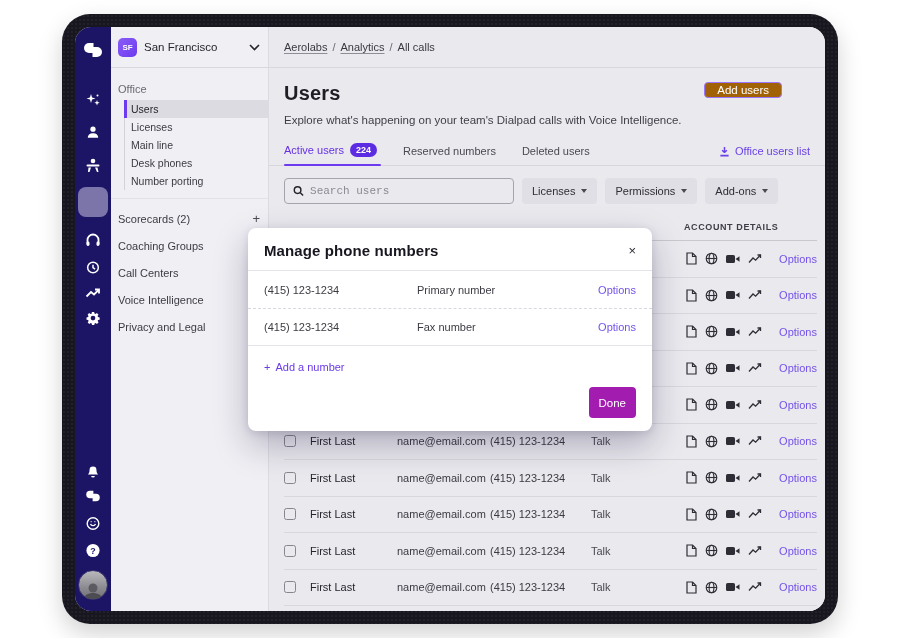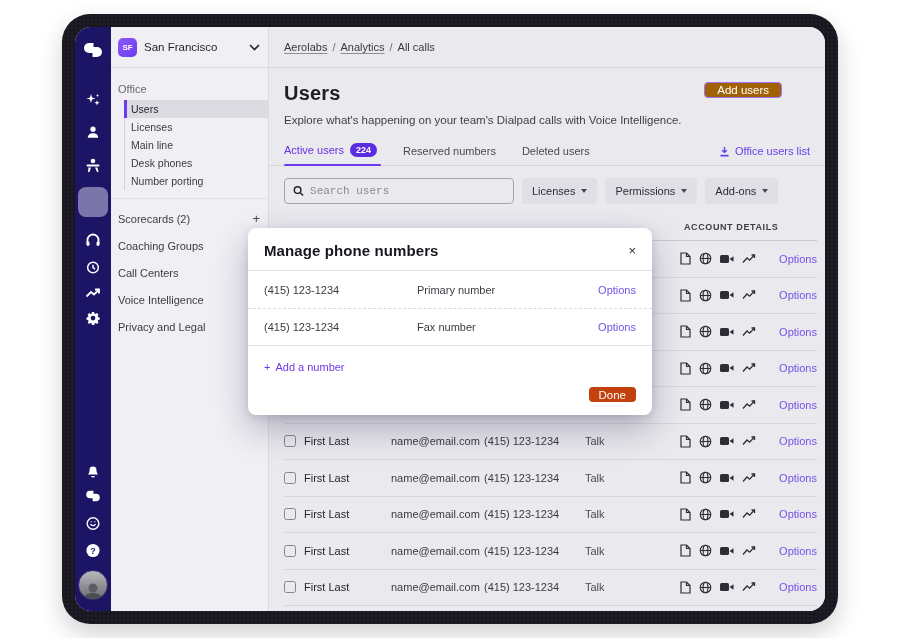--- a/index.html
+++ b/index.html
@@ -59,21 +59,21 @@
   .search-box input { border:none; outline:none; background:transparent; font-size:11px; color:#26252d; width:100%; font-family:Liberation Mono, monospace; }
   .search-box input::placeholder { color:#8b8a93; }
   .chip { height:26px; background:#e0dfe5; border-radius:4px; display:flex; align-items:center; gap:6px; padding:0 10px; font-size:11px; color:#2e2d35; cursor:pointer; }
   .chip .caret { width:0; height:0; border-left:3.5px solid transparent; border-right:3.5px solid transparent; border-top:4px solid #4a4952; }
 
   .table { padding:0 8px 0 15px; flex:1; overflow:hidden; }
   .thead { height:27px; display:flex; align-items:center; border-bottom:1px solid #c9c8cf; }
   .thead .acct { margin-left:400px; font-size:9px; font-weight:bold; letter-spacing:0.6px; color:#3f3e47; }
   .trow { height:36.5px; display:flex; align-items:center; border-bottom:1px solid #d8d7dd; font-size:11px; }
   .cb { width:12px; height:12px; border:1.5px solid #87868f; border-radius:2.5px; margin-right:4px; flex:0 0 12px; cursor:pointer; }
-  .c-name  { width:71px; color:#26252d; padding-left:4px; }
+  .c-name  { width:71px; color:#26252d; padding-left:4px;margin-left:6px; }
   .c-email { width:113px; color:#3a3a42;padding-left:20px; }
   .c-phone { width:101px; color:#3a3a42; }
   .c-lic   { width:95px;  color:#4a4a52; }
   .c-icons { display:flex; align-items:center; gap:8px; color:#2e2d35; }
   .c-opt { margin-left:auto; color:#7452e8; cursor:pointer; }
 
   
   .modal { position:absolute; left:248px; top:228px; width:404px; background:#ffffff; border-radius:8px;
     box-shadow:0 14px 34px rgba(25,20,60,0.28), 0 2px 8px rgba(25,20,60,0.12); z-index:20; }
   .modal-head { display:flex; align-items:center; padding:14px 16px 11px 16px; border-bottom:1px solid #e4e3e9; }
@@ -81,21 +81,21 @@
   .modal-close { color:#2e2d35; font-size:13px; cursor:pointer; line-height:1; }
   .mrow { display:flex; align-items:center; height:37px; padding:0 16px; font-size:11px; color:#3c3b43; }
   .mrow + .mrow { border-top:1px dashed #d9d8de; }
   .m-num { width:153px; }
   .m-type { flex:1; }
   .m-opt { color:#7452e8; cursor:pointer; }
   .modal-mid { border-bottom:1px solid #e4e3e9; }
   .modal-foot { padding:11px 16px 13px 16px; }
   .add-number { color:#6b3ae8; font-size:11px; display:inline-flex; gap:5px; align-items:center; cursor:pointer; }
   .done-row { display:flex; justify-content:flex-end; margin-top:12px; }
-  .done-btn { background:#c2410c; color:#fff; border:none; border-radius:4px; height:15px; padding:0 10px; font-size:11.5px; cursor:pointer; font-family:"Liberation Sans", sans-serif; }
+  .done-btn { background:#a21caf; color:#fff; border:none; border-radius:4px; height:31px; padding:0 10px; font-size:11.5px; cursor:pointer; font-family:"Liberation Sans", sans-serif; }
 </style>
 </head>
 <body>
 
 <div class="page">
   <div class="frame">
     <div class="app">
 
       <div class="rail">
         <div class="ric" style="top:15px">

